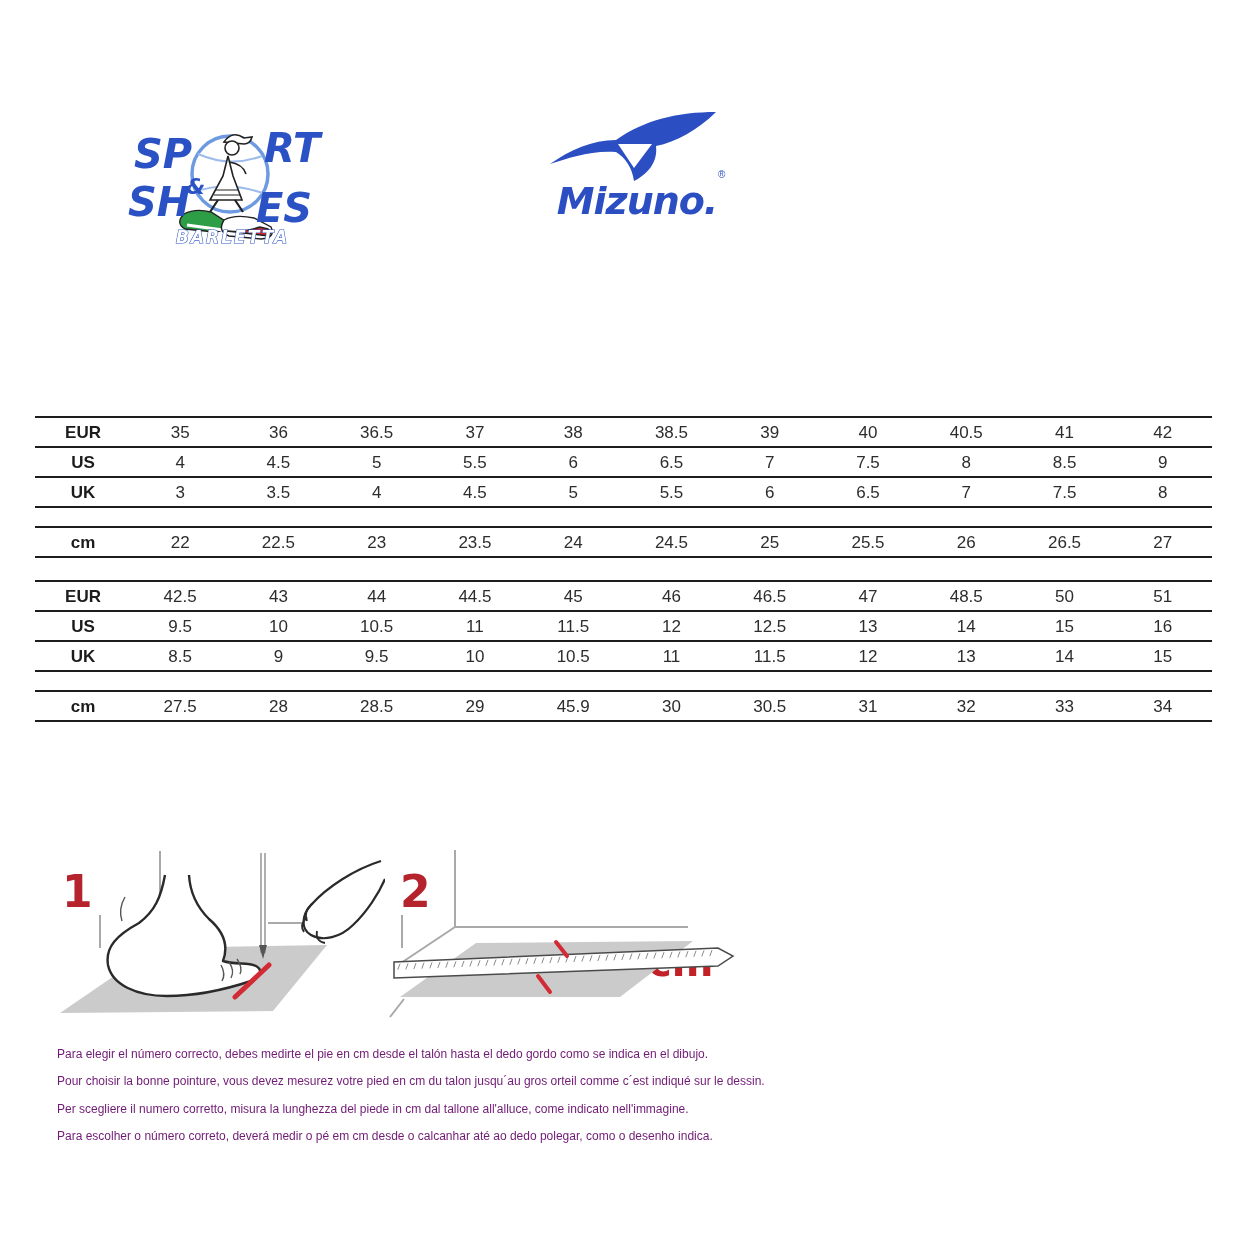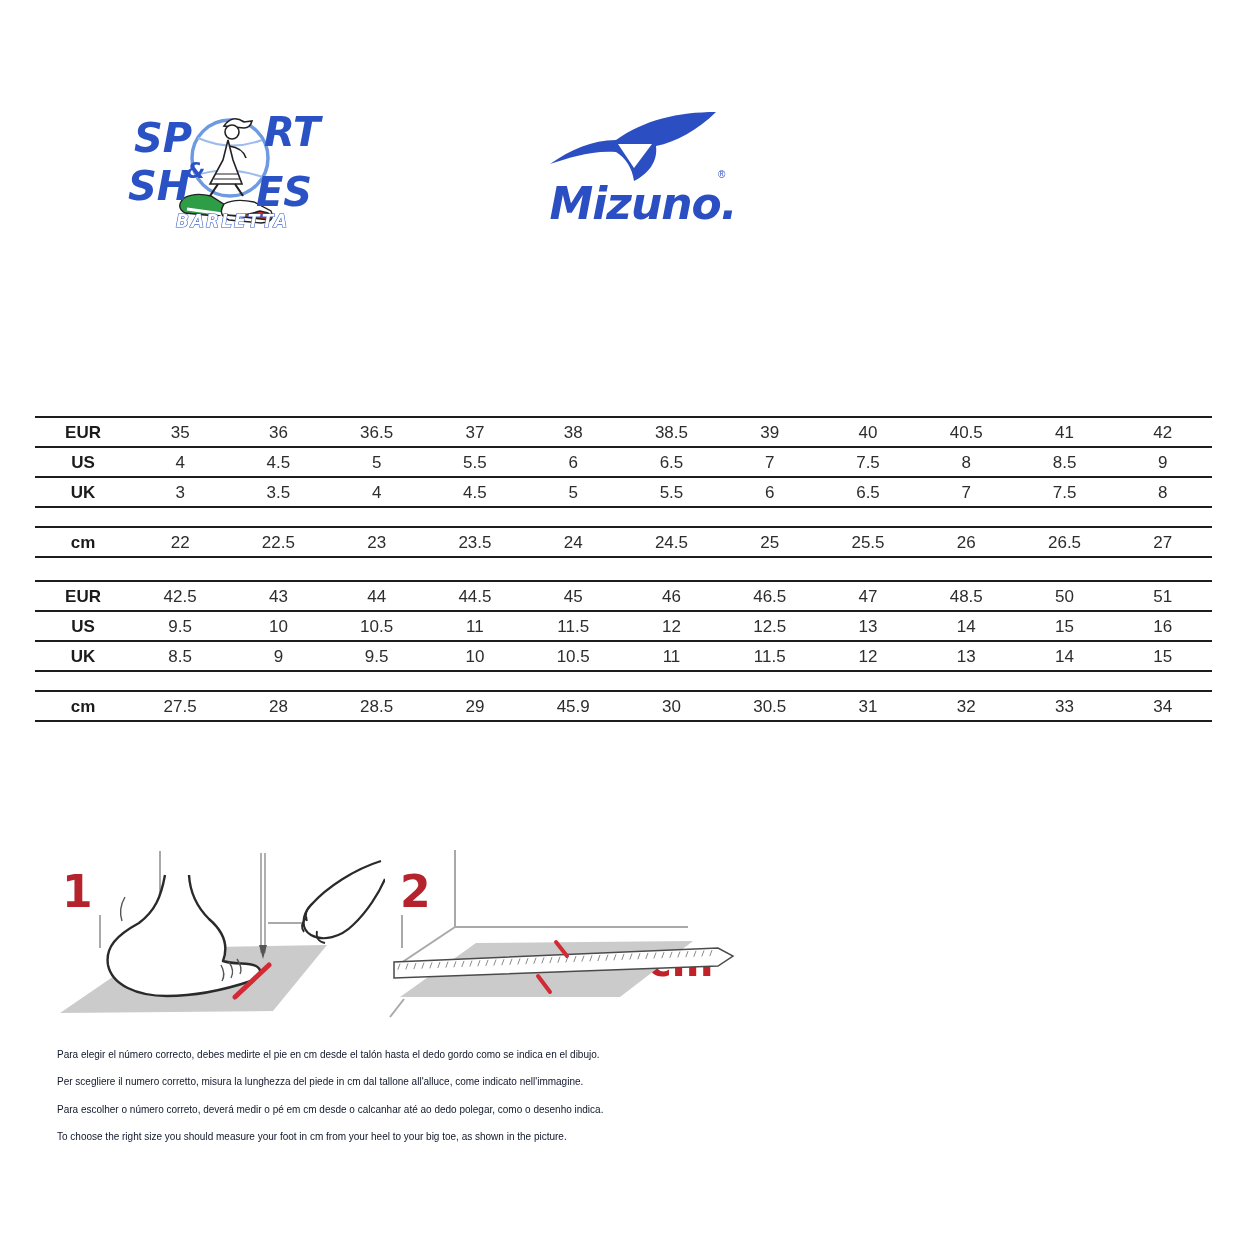--- a/index.html
+++ b/index.html
@@ -2,26 +2,26 @@
 <html><head>
 <meta charset="utf-8">
 <style>
   * { margin:0; padding:0; box-sizing:border-box; }
   html,body { background:#fff; }
   .page {
     position:relative; width:1250px; height:1250px; background:#ffffff;
     font-family:"Liberation Sans", sans-serif; overflow:hidden;
   }
   
-  .store-logo { position:absolute; left:128px; top:96px; width:205px; height:135px; }
+  .store-logo { position:absolute; left:128px; top:112px; width:205px; height:135px; }
   .brand-logo { position:absolute; left:540px; top:106px; width:225px; height:120px; }
   .brand-word {
-    position:absolute; left:8px; top:76px; width:190px; text-align:center;
+    position:absolute; left:2px; top:76px; width:190px; text-align:center;
     font-family:"DejaVu Sans", sans-serif; font-weight:bold; font-style:italic;
-    font-size:44px; letter-spacing:-1px; color:#2b4ec2; line-height:1;
+    font-size:38px; letter-spacing:-1px; color:#2b4ec2; line-height:1;
   }
   
   .table-wrap { position:absolute; left:35px; top:416px; width:1177px; }
   .strip { border-top:2.5px solid #1d1d1d; }
   .strip:nth-child(2) { margin-top:18px; }
   .strip:nth-child(3) { margin-top:22px; }
   .strip:nth-child(4) { margin-top:18px; }
   .trow { display:flex; align-items:center; height:30px; border-bottom:2.5px solid #1d1d1d; }
   .cell { flex:1; text-align:center; font-size:17px; color:#2d2d2d; line-height:25px; }
   .cell.lbl { flex:0 0 96px; font-weight:bold; color:#1b1b1b; }
@@ -35,21 +35,21 @@
   .cm-label {
     position:absolute; left:648px; top:942px; font-family:"DejaVu Sans", sans-serif;
     font-weight:bold; font-size:40px; color:#c22127; line-height:1;
   }
   .guide-svg { position:absolute; }
   #svg-foot  { left:55px;  top:845px; }
   #svg-ruler { left:388px; top:845px; }
   
   .instructions { position:absolute; left:57px; top:1041px; width:1160px; }
   .instructions p {
-    height:27.3px; line-height:27.3px; font-size:10px; color:#0f172a;
+    height:27.3px; line-height:27.3px; font-size:12px; color:#701a75;
     white-space:nowrap;
   }
 </style>
 </head>
 <body>
 
 <div class="page">
 
   <div class="store-logo">
     <svg width="205" height="135" viewBox="0 0 205 135">
@@ -296,18 +296,18 @@
         <line x1="308" y1="105.7875" x2="305.8" y2="111.7875" stroke="#8a8a8a" stroke-width="1"></line>
         <line x1="316" y1="105.4375" x2="313.8" y2="111.4375" stroke="#8a8a8a" stroke-width="1"></line>
         <line x1="324" y1="105.0875" x2="321.8" y2="111.0875" stroke="#8a8a8a" stroke-width="1"></line>
       </g>
     <line x1="168" y1="97" x2="179" y2="111" stroke="#d22b35" stroke-width="4" stroke-linecap="round"></line>
     <line x1="150" y1="131" x2="162" y2="147" stroke="#d22b35" stroke-width="4" stroke-linecap="round"></line>
   </svg>
 
   <section class="instructions">
     <p>Para elegir el número correcto, debes medirte el pie en cm desde el talón hasta el dedo gordo como se indica en el dibujo.</p>
+    <p>Pour choisir la bonne pointure, vous devez mesurez votre pied en cm du talon jusqu´au gros orteil comme c´est indiqué sur le dessin.</p>
     <p>Per scegliere il numero corretto, misura la lunghezza del piede in cm dal tallone all'alluce, come indicato nell'immagine.</p>
     <p>Para escolher o número correto, deverá medir o pé em cm desde o calcanhar até ao dedo polegar, como o desenho indica.</p>
-    <p>To choose the right size you should measure your foot in cm from your heel to your big toe, as shown in the picture.</p>
   </section>
 
 </div>
 
 </body></html>

